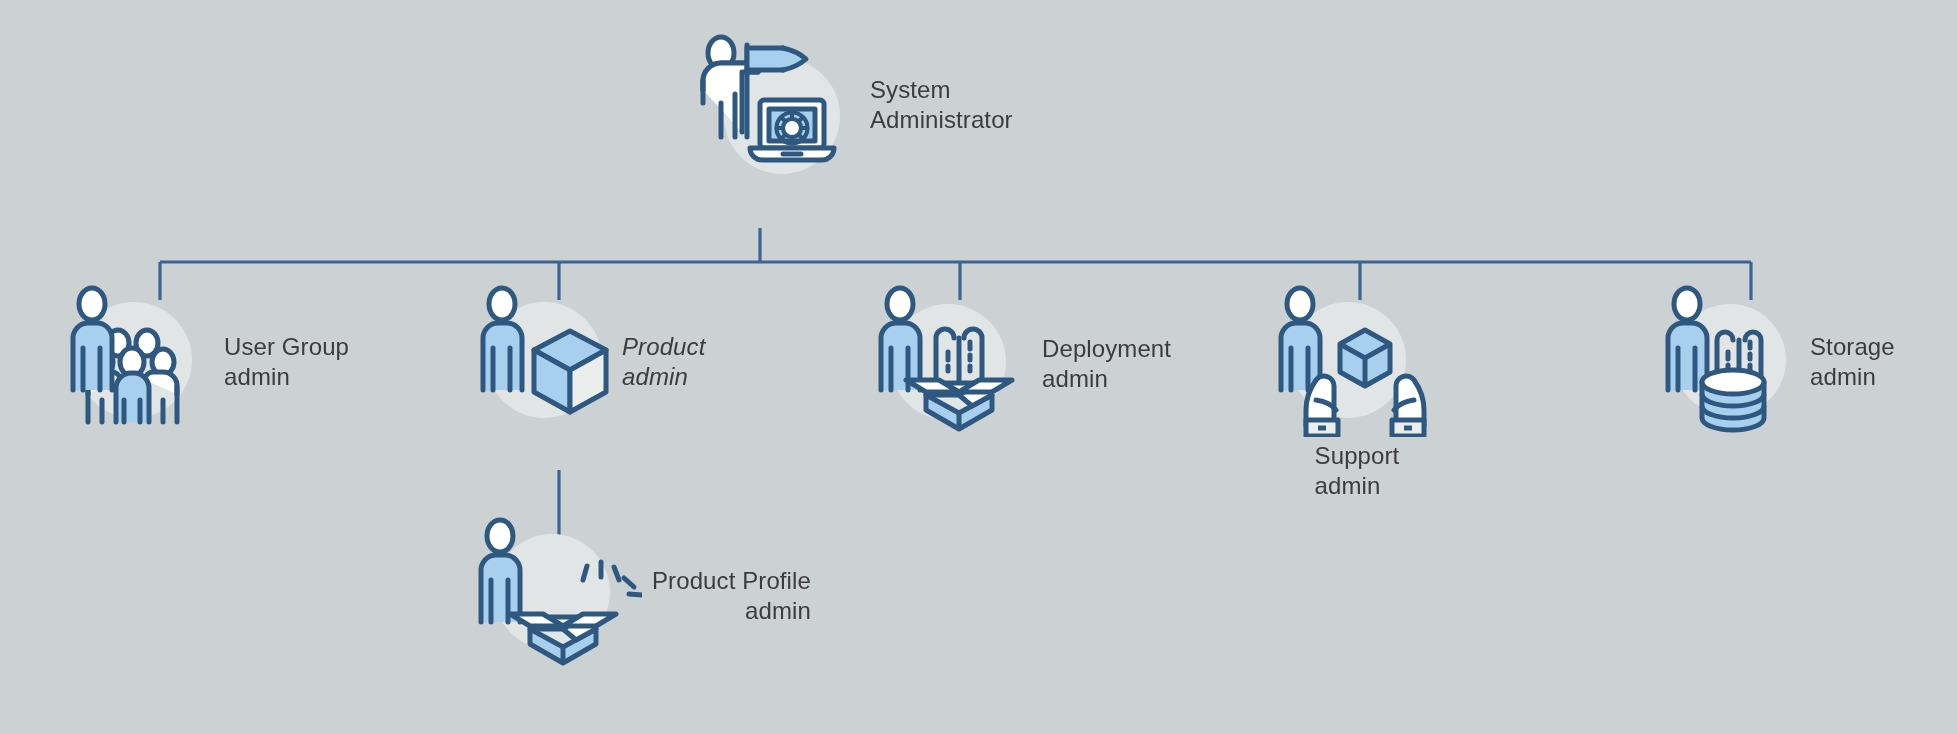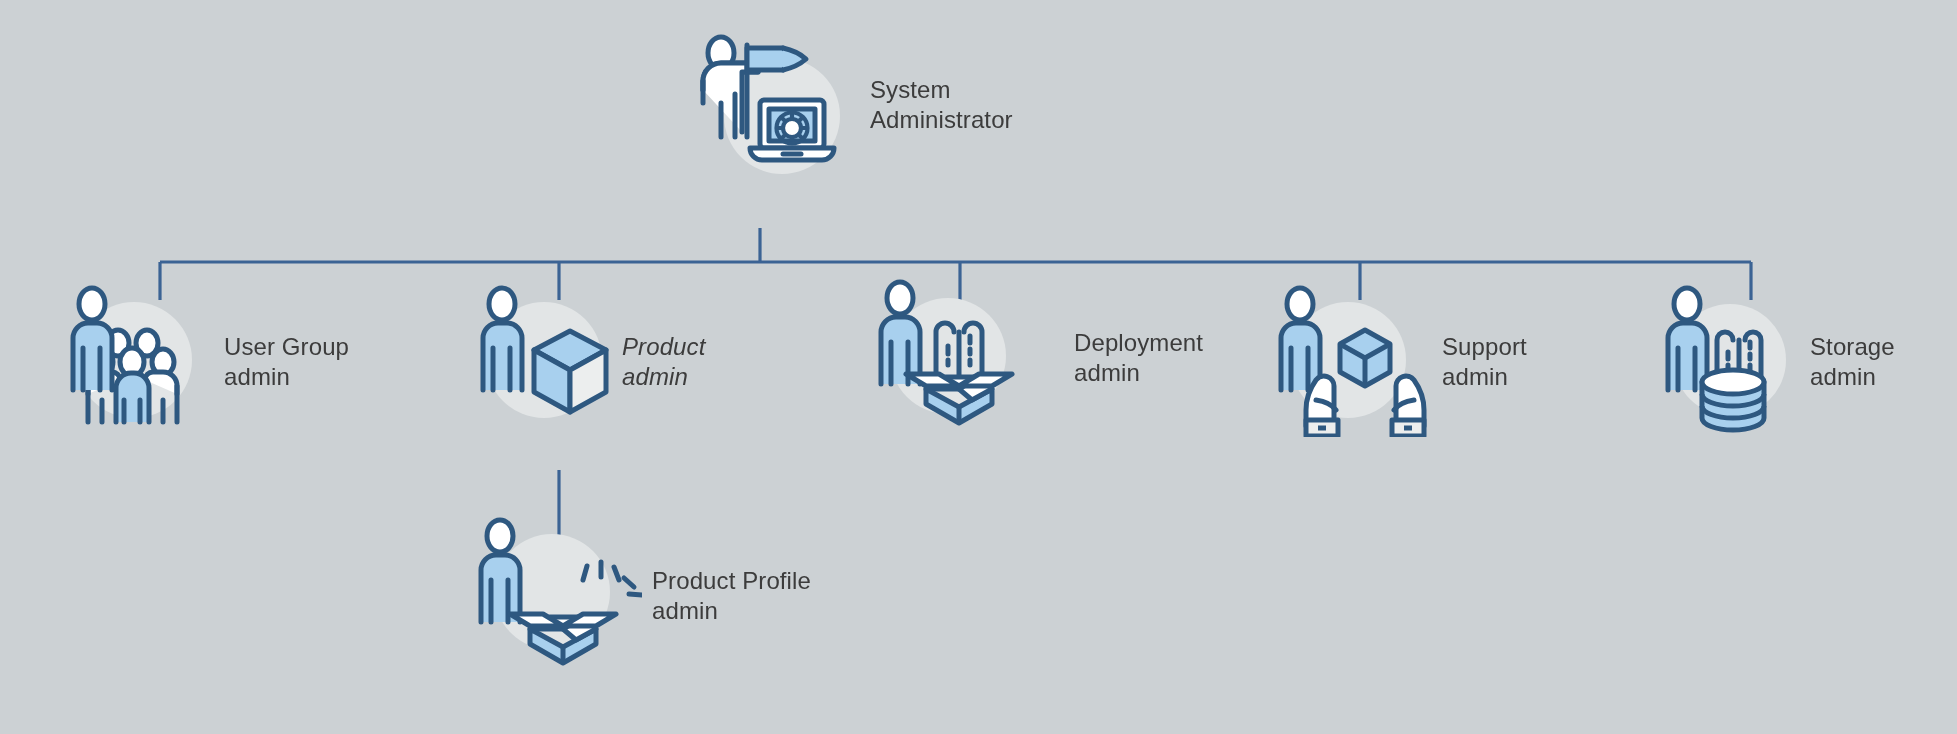--- a/index.html
+++ b/index.html
@@ -37,24 +37,24 @@
     line-height: 30px;
     color: #3c3c3c;
     white-space: pre-line;
     letter-spacing: 0.1px;
     margin-left: 10px;
   }
   
   #node-system      { left: 690px;  top: 28px;  }
   #node-usergroup   { left: 62px;   top: 282px; align-items: center; }
   #node-product     { left: 472px;  top: 282px; font-style: italic; }
-  #node-deployment  { left: 870px;  top: 276px; gap: 32px; }
-  #node-support     { left: 1272px; top: 282px; }
+  #node-deployment  { left: 870px;  top: 282px; }
+  #node-support     { left: 1272px; top: 282px; flex-direction: column; }
   #node-storage     { left: 1660px; top: 282px; justify-content: center; }
-  #node-profile     { left: 472px;  top: 514px; }
+  #node-profile     { left: 472px;  top: 514px; text-align: right; }
 </style>
 </head>
 <body>
 
 <div id="stage">
 
   <svg id="connectors" viewBox="0 0 1957 734" xmlns="http://www.w3.org/2000/svg">
     <g stroke="#3b6394" stroke-width="3.2" fill="none" stroke-linecap="butt">
 
       <path d="M760,228 L760,262"></path>

